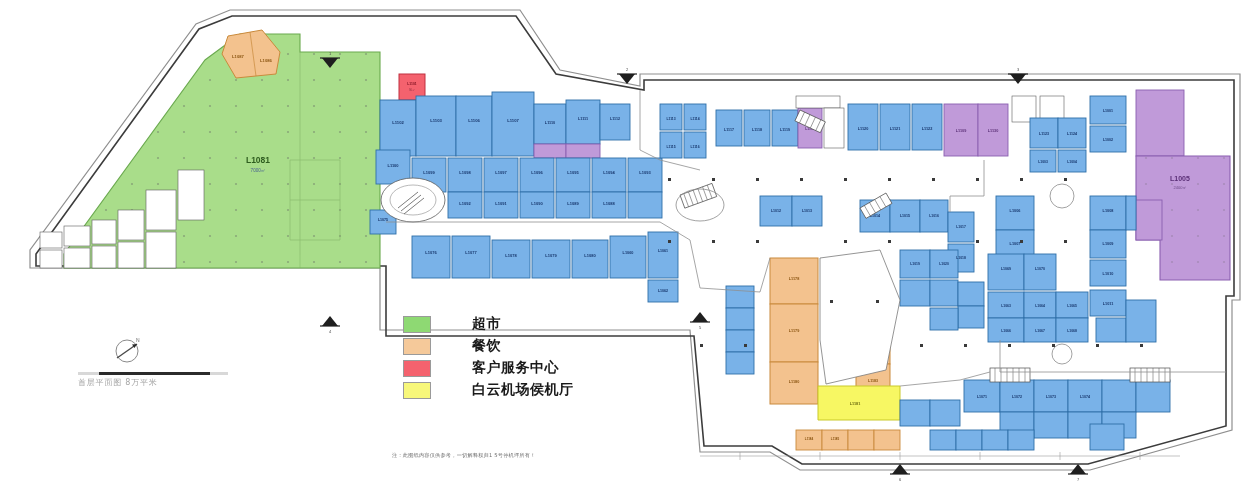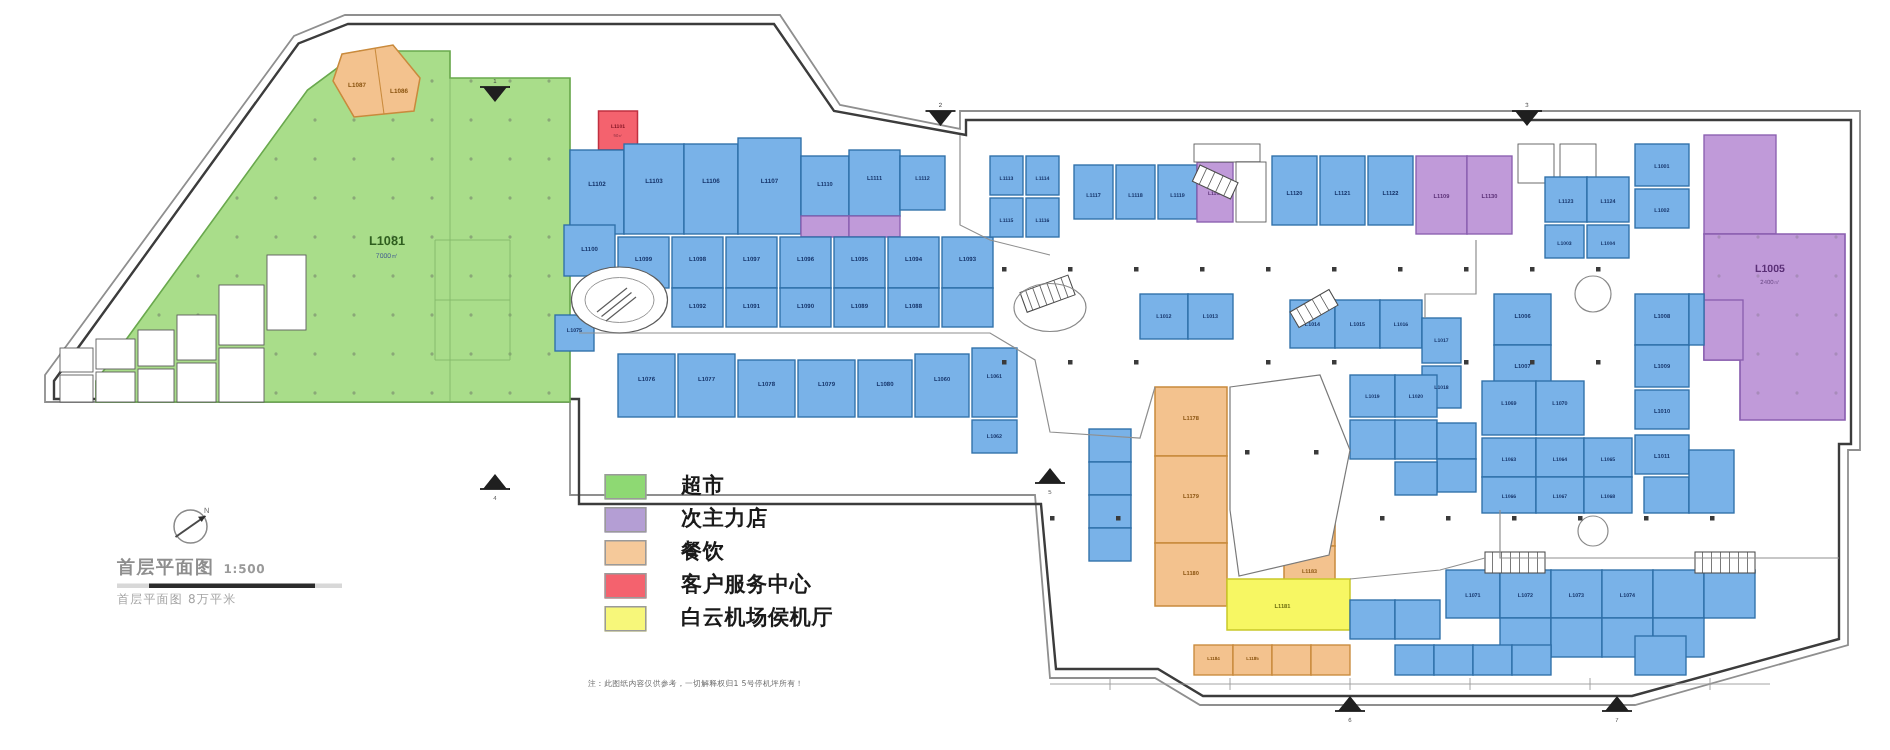--- a/index.html
+++ b/index.html
@@ -2,21 +2,21 @@
 <html><head>
 <meta charset="utf-8">
 <style>
   html,body{margin:0;padding:0;background:#ffffff;}
   body{width:1260px;height:500px;overflow:hidden;font-family:"Liberation Sans","DejaVu Sans",sans-serif;}
   #stage{position:relative;width:1260px;height:365px;background:#fff;}
   svg.plan{position:absolute;left:0;top:0;width:1260px;height:500px;}
 
   
   #legend{position:absolute;left:403px;top:313px;width:200px;}
-  .lg-row{display:flex;align-items:center;height:22px;}
+  .lg-row{display:flex;align-items:center;height:22px;gap:18px;}
   .lg-sw{width:26px;height:15px;border:1px solid #9a9a9a;flex:0 0 auto;}
   .lg-tx{margin-left:23px;font-size:14px;color:#1a1a1a;font-family:"DejaVu Sans",sans-serif;font-weight:700;letter-spacing:.5px;white-space:nowrap;}
   #footnote{position:absolute;left:392px;top:452px;font-size:5.2px;color:#6d6d6d;
             font-family:"DejaVu Sans",sans-serif;white-space:nowrap;letter-spacing:.2px;}
 
   
   #compass{position:absolute;left:112px;top:336px;width:30px;height:30px;}
   #titleblock{position:absolute;left:78px;top:370px;width:160px;}
   .tb-line1{font-size:12px;color:#8e8e8e;font-family:"DejaVu Sans",sans-serif;
             font-weight:700;letter-spacing:1px;white-space:nowrap;}
@@ -545,35 +545,28 @@
   </svg>
 
   <svg id="compass" viewBox="0 0 30 30">
     <circle cx="15" cy="15" r="11" fill="none" stroke="#8a8a8a" stroke-width="1"></circle>
     <line x1="5" y1="22" x2="25" y2="8" stroke="#4a4a4a" stroke-width="1.4"></line>
     <path d="M25,8 L20,8.5 L22.5,12 Z" fill="#2b2b2b"></path>
     <text x="24" y="6" font-size="5" fill="#6a6a6a" font-family="Liberation Sans, sans-serif">N</text>
   </svg>
 
   <div id="titleblock">
-    <div class="tb-line1">
-      <span>首层平面图</span><span class="tb-scaleno">1:500</span>
-    </div>
     <div class="tb-bar"></div>
     <div class="tb-line2">首层平面图 8万平米</div>
   </div>
 
   <div id="legend">
     <div class="lg-row">
       <span class="lg-sw" style="background: rgb(142, 217, 115);"></span>
       <span class="lg-tx">超市</span>
-    </div>
-    <div class="lg-row">
-      <span class="lg-sw" style="background: rgb(180, 158, 212);"></span>
-      <span class="lg-tx">次主力店</span>
     </div>
     <div class="lg-row">
       <span class="lg-sw" style="background: rgb(245, 201, 154);"></span>
       <span class="lg-tx">餐饮</span>
     </div>
     <div class="lg-row">
       <span class="lg-sw" style="background: rgb(244, 98, 110);"></span>
       <span class="lg-tx">客户服务中心</span>
     </div>
     <div class="lg-row">

